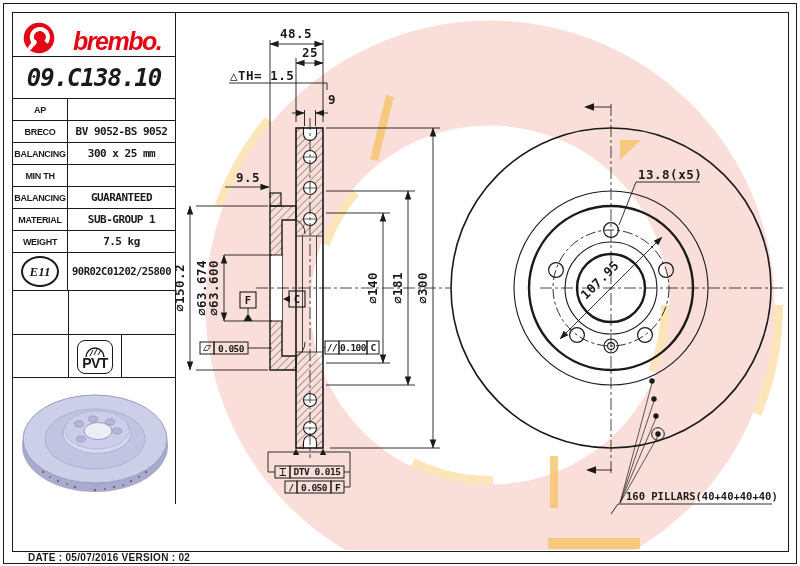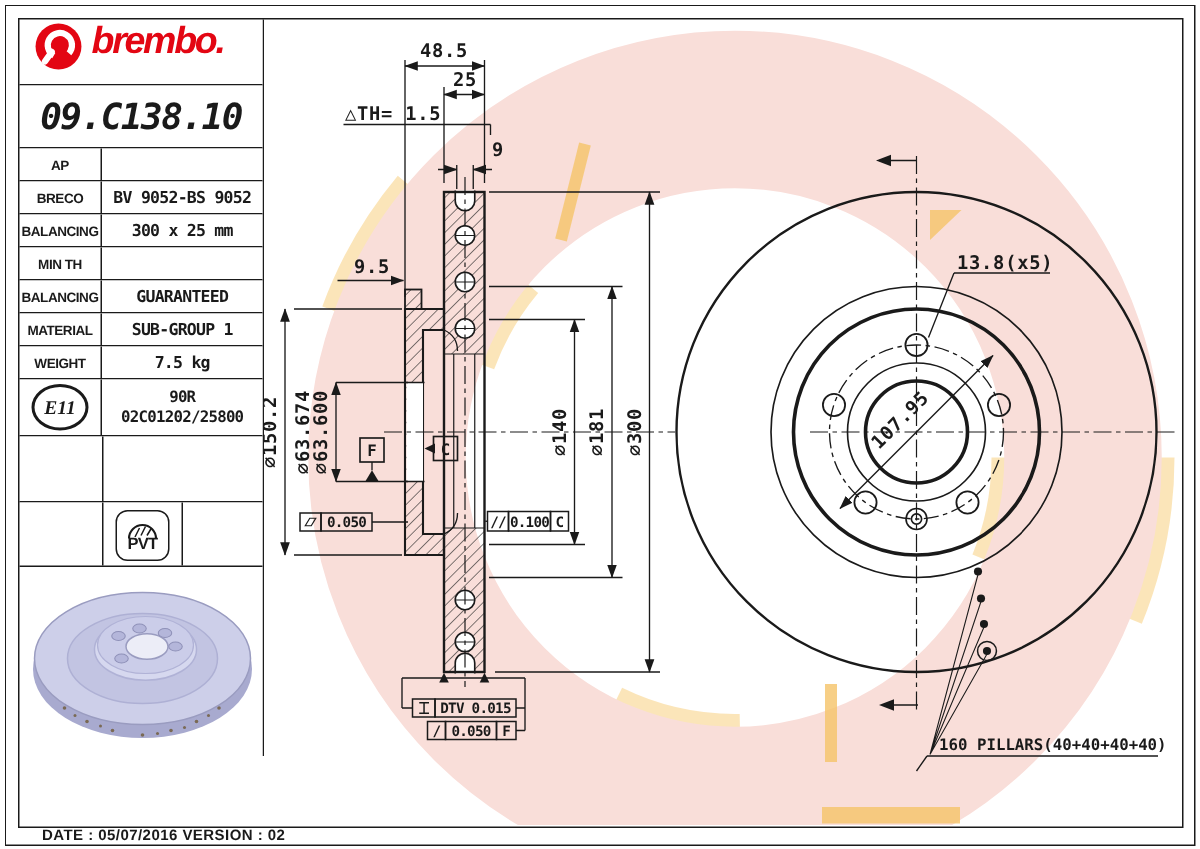--- a/index.html
+++ b/index.html
@@ -8,45 +8,45 @@
   .outer-frame{position:absolute;left:3px;top:3px;width:792px;height:559px;
                border:1.6px solid #1a1a1a;z-index:6;pointer-events:none;}
   .inner-frame{position:absolute;left:12px;top:12px;width:775px;height:538px;
                border:1.4px solid #1a1a1a;z-index:6;pointer-events:none;}
   .wm{position:absolute;left:13px;top:13px;z-index:1;}
   .drawing{position:absolute;left:12px;top:12px;z-index:2;}
   
   .left-col{position:absolute;left:13px;top:13px;width:163px;z-index:4;background:#fff;
             border-right:1.6px solid #1a1a1a;box-sizing:border-box;}
   .cell{box-sizing:border-box;border-bottom:1px solid #1a1a1a;position:relative;background:#fff;}
-  .logo-cell{height:44px;display:flex;align-items:flex-start;gap:4px;padding-left:8px;}
+  .logo-cell{height:44px;display:flex;align-items:flex-end;gap:16px;padding-left:8px;}
   .wordmark{font-weight:bold;font-size:25px;letter-spacing:-1.5px;color:#e30613;
             font-family:"Liberation Sans",sans-serif;font-style:italic;}
   .pn-cell{height:42px;display:flex;align-items:center;justify-content:center;font-style:italic;}
   .pn-text{font-family:"DejaVu Sans Mono",monospace;font-weight:bold;font-size:24px;letter-spacing:-1px;}
   .spec-row{height:22px;display:flex;}
   .spec-label{width:55px;border-right:1px solid #1a1a1a;display:flex;align-items:center;
               justify-content:center;font-size:9px;font-weight:bold;letter-spacing:-0.3px;box-sizing:border-box;}
   .spec-value{flex:1;display:flex;align-items:center;justify-content:center;
               font-family:"DejaVu Sans Mono",monospace;font-weight:bold;font-size:11px;letter-spacing:-0.5px;}
   .e11-row{height:38px;display:flex;}
   .e11-badge{width:34px;height:27px;border:2px solid #1a1a1a;border-radius:50%;
              display:flex;align-items:center;justify-content:center;
              font-family:"Liberation Serif",serif;font-weight:bold;font-size:13px;font-style:italic;}
   .e11-left{width:55px;border-right:1px solid #1a1a1a;display:flex;align-items:center;justify-content:center;box-sizing:border-box;}
-  .e11-right{flex:1;display:flex;flex-direction:column;align-items:center;justify-content:center;
+  .e11-right{flex:1;display:flex;flex-direction:row;align-items:center;justify-content:center;
              font-family:"DejaVu Sans Mono",monospace;font-weight:bold;font-size:10.5px;line-height:13px;letter-spacing:-0.5px;}
   .empty-row{height:44px;}
   .empty-row .d1{position:absolute;left:55px;top:0;bottom:0;width:1px;background:#1a1a1a;}
   .pvt-row{height:43px;}
   .pvt-row .d1{position:absolute;left:55px;top:0;bottom:0;width:1px;background:#1a1a1a;}
   .pvt-row .d2{position:absolute;left:108px;top:0;bottom:0;width:1px;background:#1a1a1a;}
   .pvt-box{position:absolute;left:64px;top:5px;width:34px;height:32px;border:1.8px solid #1a1a1a;
            border-radius:8px;display:flex;flex-direction:column;align-items:center;justify-content:center;}
-  .pvt-text{font-size:11px;font-weight:bold;margin-top:-3px;letter-spacing:-0.5px;}
+  .pvt-text{font-size:14px;font-weight:bold;margin-top:-3px;letter-spacing:-0.5px;}
   .variant-row{height:43px;border-top:2px solid #1a1a1a;border-bottom:2px solid #1a1a1a;
                display:flex;align-items:center;gap:6px;padding-left:6px;box-sizing:border-box;}
   .variant-icon{width:36px;height:32px;border:2px solid #1a1a1a;border-radius:9px;display:flex;
                 align-items:center;justify-content:center;}
   .variant-pn{font-family:"DejaVu Sans Mono",monospace;font-weight:bold;font-size:16.5px;letter-spacing:-1px;}
   .photo-cell{height:126px;border-bottom:none;}
   .footer-bar{position:absolute;left:3px;top:551px;width:710px;height:12px;z-index:5;
               display:flex;align-items:center;}
   .footer-text{margin-left:25px;font-size:10px;font-weight:bold;letter-spacing:0.3px;
                font-family:"Liberation Sans",sans-serif;}

